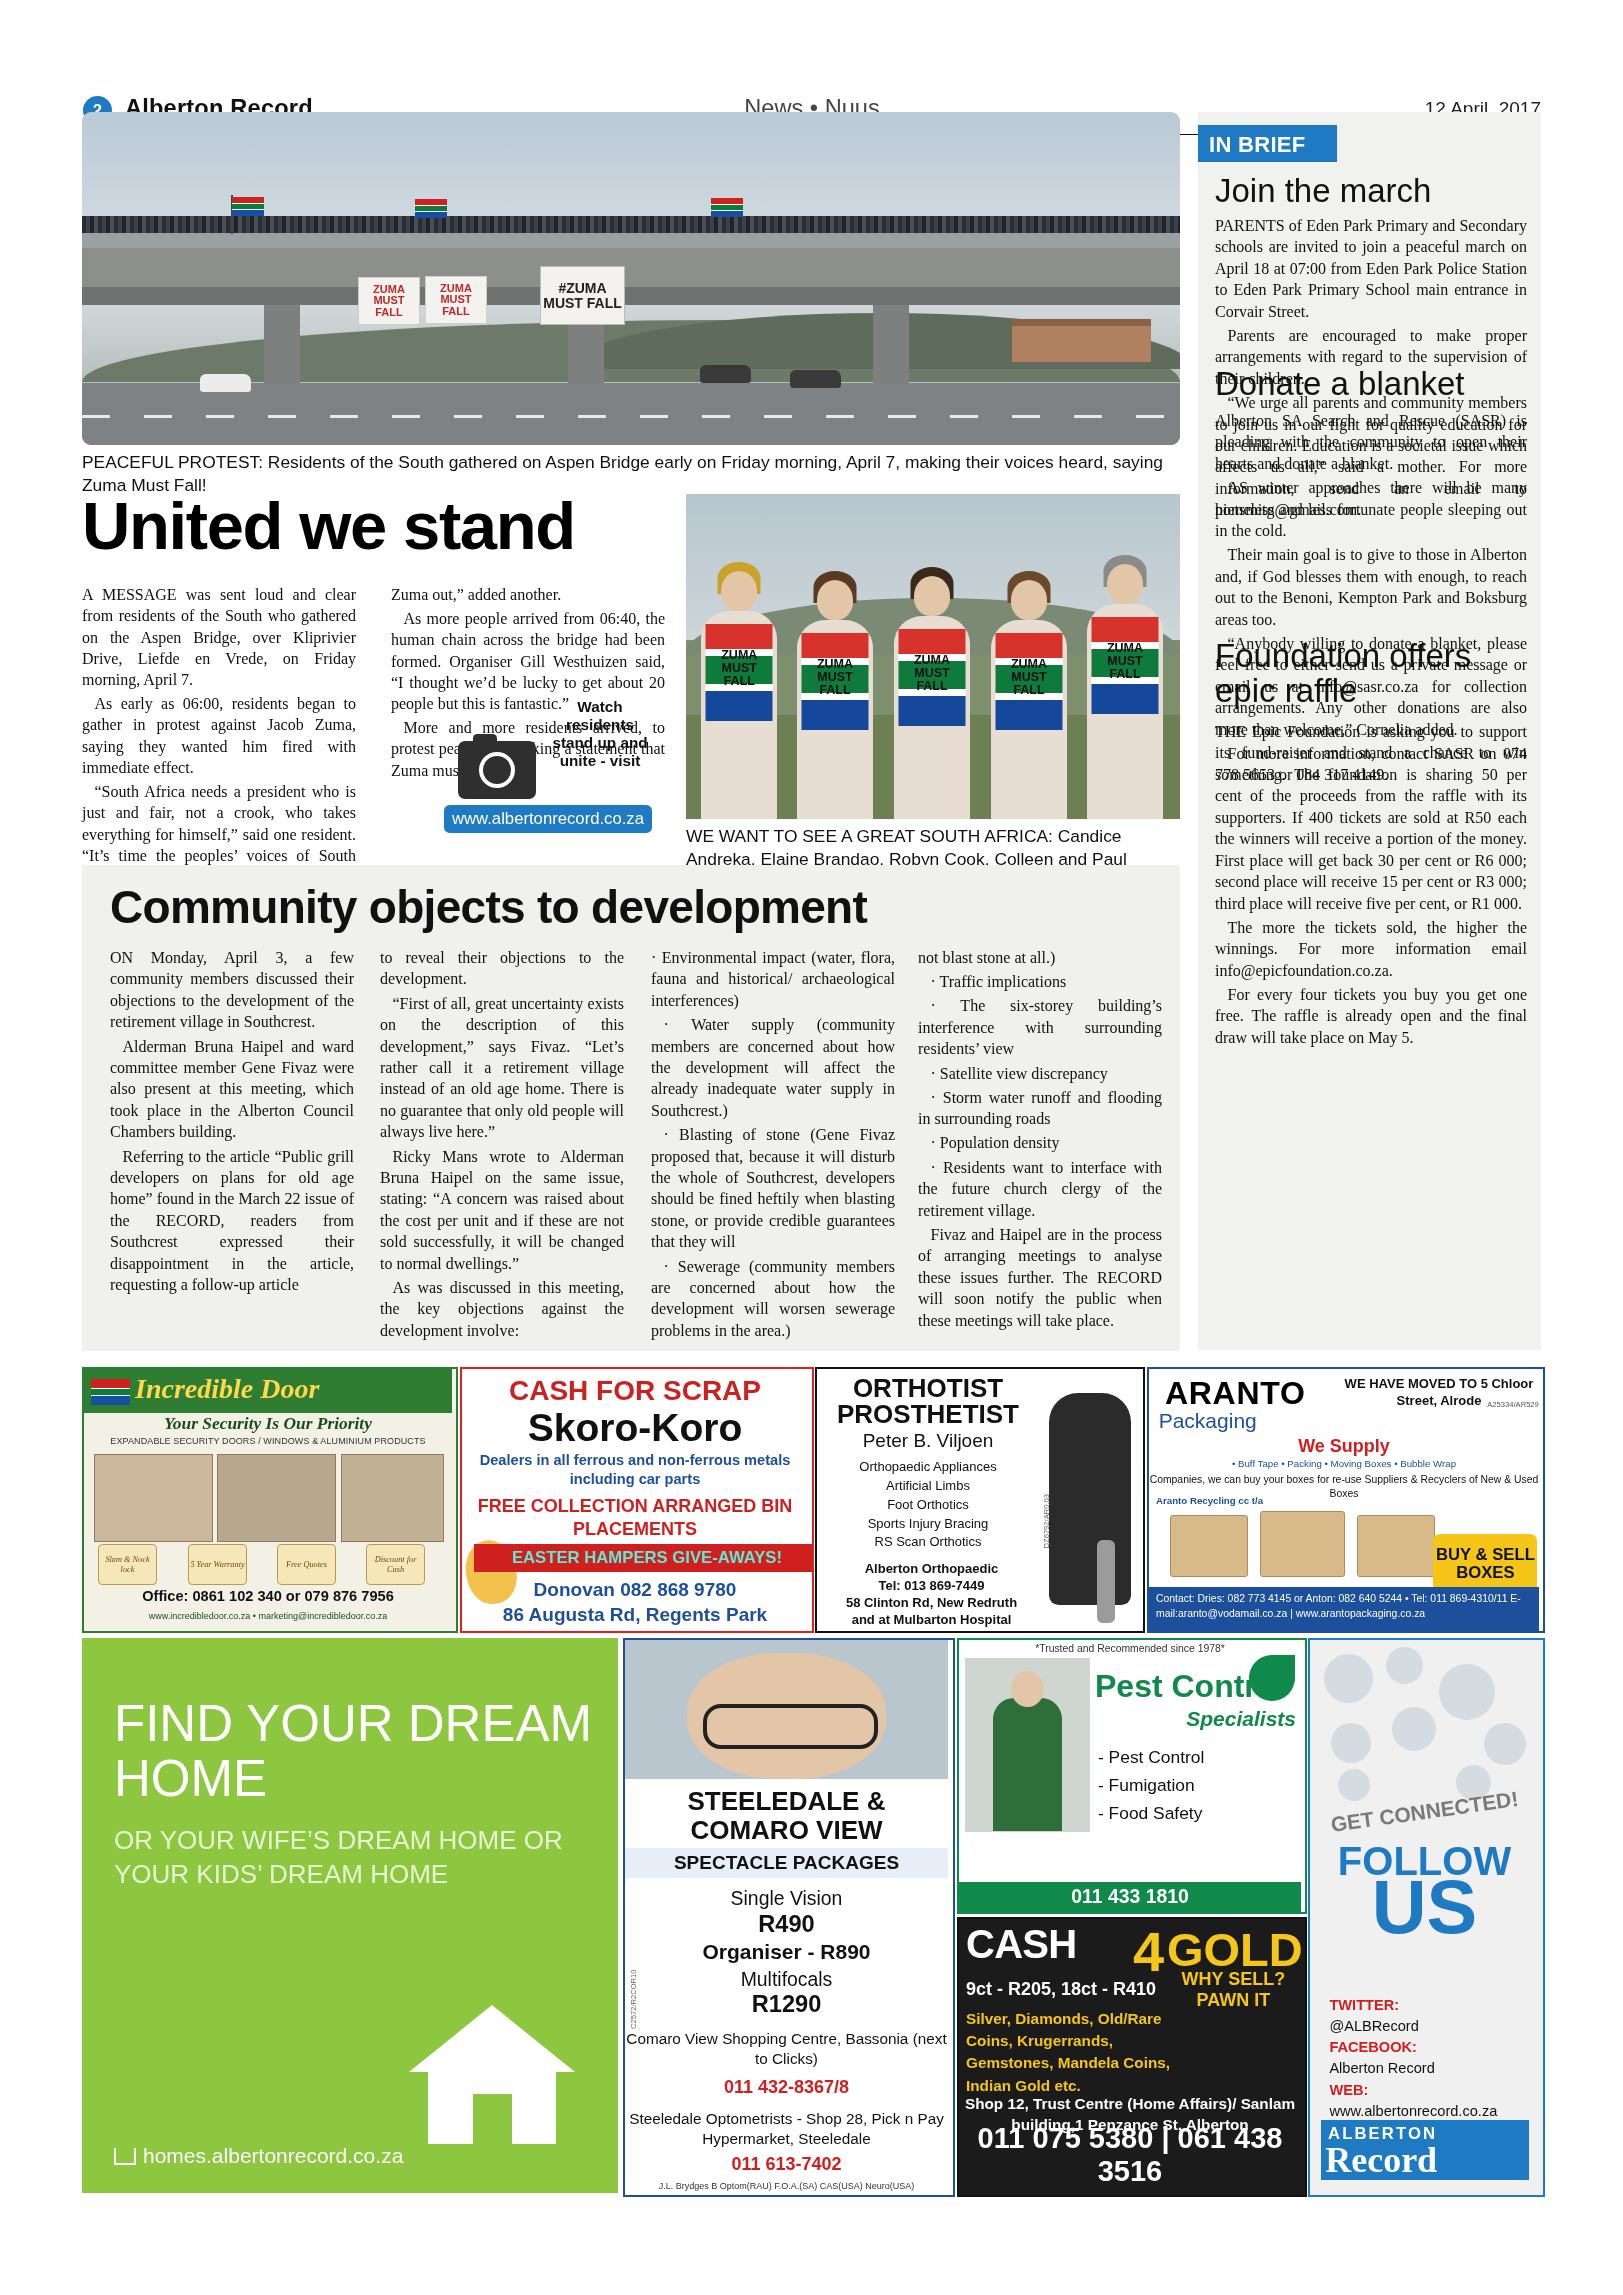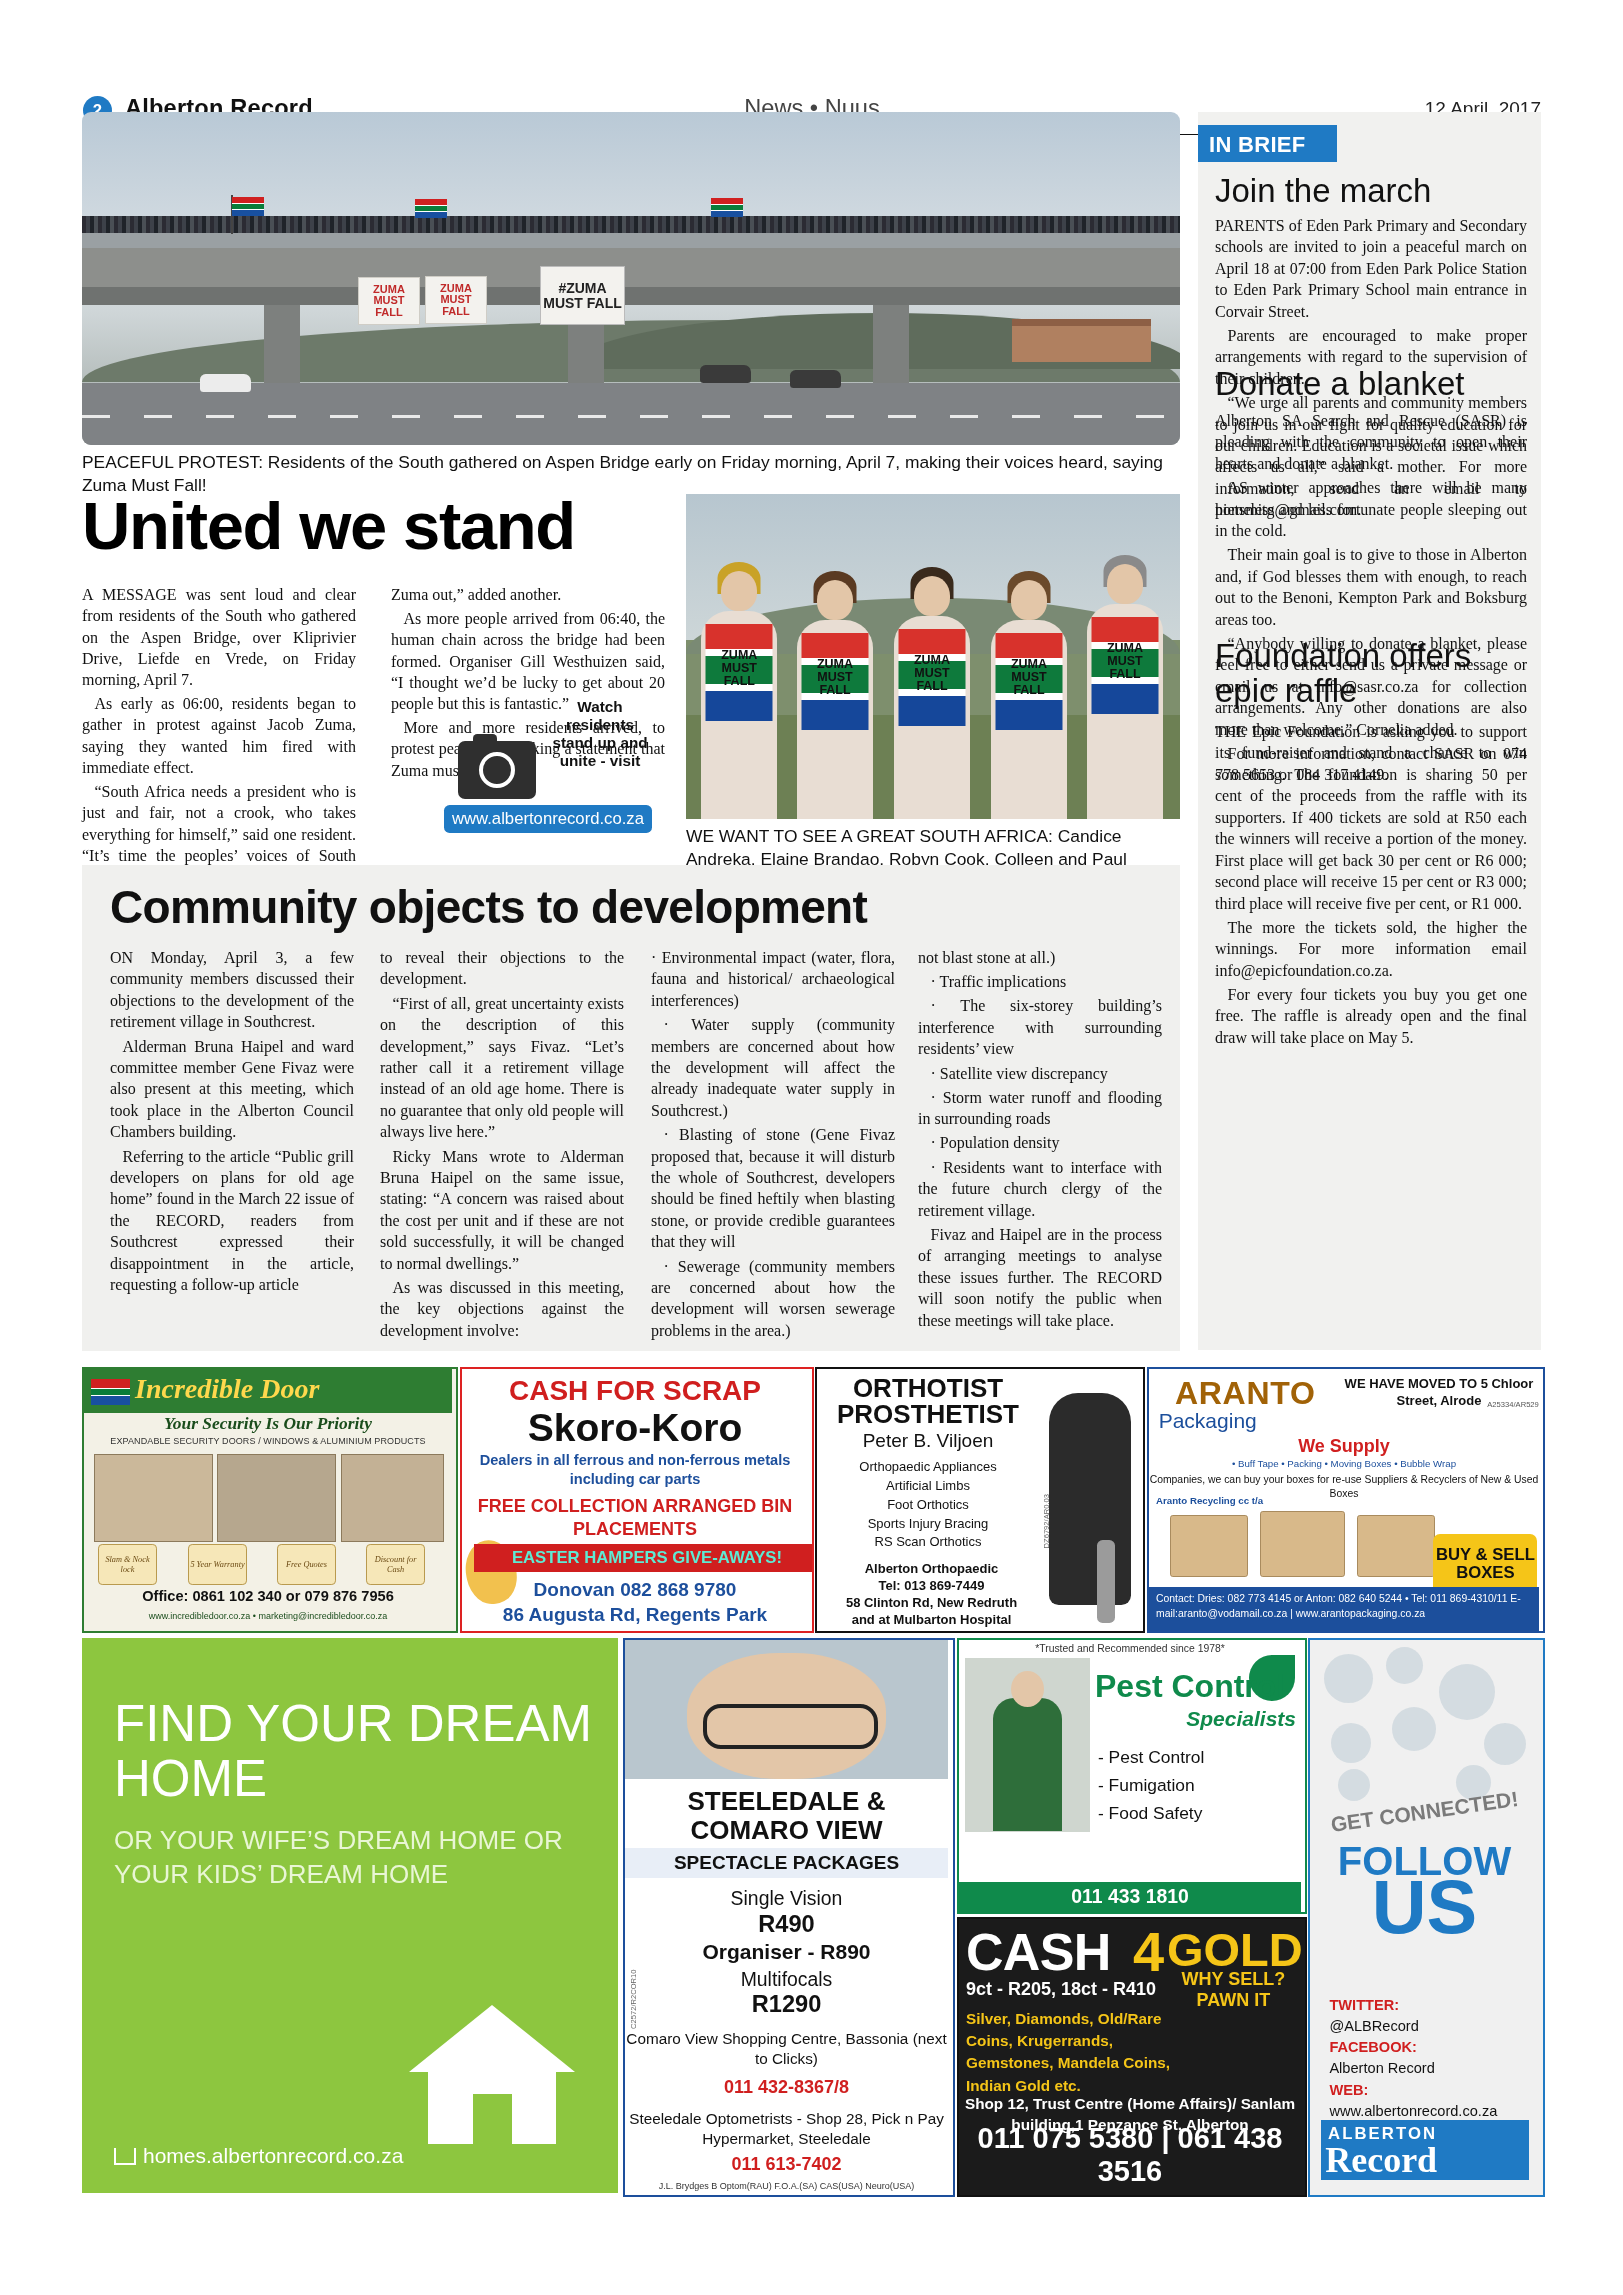--- a/index.html
+++ b/index.html
@@ -161,22 +161,22 @@
     font-family:"Liberation Sans",sans-serif;font-size:13px;line-height:1.45;color:#111;}
   .ad3 .addr{position:absolute;left:7px;top:192px;width:215px;text-align:center;
     font-family:"Liberation Sans",sans-serif;font-weight:bold;font-size:13px;line-height:1.3;color:#111;}
   .ad3 .figure{position:absolute;right:12.5px;top:23.6px;width:82px;height:212px;background:#2b2b2b;
     border-radius:29px 29px 9.7px 9.7px;}
   .ad3 .leg{position:absolute;right:28px;bottom:8.3px;width:18px;height:83px;background:#9b9b9b;border-radius:5.6px;}
   .ad3 .code{position:absolute;right:101px;top:125px;font-size:7.6px;color:#666;
     transform:rotate(-90deg);transform-origin:right top;font-family:"Liberation Sans",sans-serif;}
 
   .ad4{left:1147px;top:1367px;width:394px;height:262px;background:#ffffff;border:2.1px solid #1c4f9c;}
-  .ad4 .brand{position:absolute;left:26px;top:5.6px;font-family:"Liberation Sans",sans-serif;
-    font-weight:bold;font-size:32px;color:#a16207;letter-spacing:0.7px;}
+  .ad4 .brand{position:absolute;left:16px;top:5.6px;font-family:"Liberation Sans",sans-serif;
+    font-weight:bold;font-size:32px;color:#000000;letter-spacing:0.7px;}
   .ad4 .brand2{position:absolute;left:9.7px;top:40px;font-family:"Liberation Sans",sans-serif;
     font-size:21px;color:#1c4f9c;}
   .ad4 .moved{position:absolute;right:7px;top:7px;width:194px;text-align:center;
     font-family:"Liberation Sans",sans-serif;font-weight:bold;font-size:13px;color:#111;line-height:1.3;}
   .ad4 .supply{position:absolute;left:0;top:67px;width:390px;text-align:center;
     font-family:"Liberation Sans",sans-serif;font-weight:bold;font-size:18px;color:#d01f1f;}
   .ad4 .supls{position:absolute;left:0;top:89px;width:390px;text-align:center;
     font-family:"Liberation Sans",sans-serif;font-size:9.7px;color:#1c4f9c;}
   .ad4 .cos{position:absolute;left:0;top:104px;width:390px;text-align:center;
     font-family:"Liberation Sans",sans-serif;font-size:10.4px;color:#111;line-height:1.35;}
@@ -241,21 +241,21 @@
     font-family:"Liberation Sans",sans-serif;font-style:italic;font-weight:bold;font-size:21px;color:#0f8a4b;}
   .ad7 .lst{position:absolute;left:139px;top:104px;font-family:"Liberation Sans",sans-serif;
     font-size:17.4px;line-height:1.6;color:#111;}
   .ad7 .leaf{position:absolute;right:9.7px;top:15.3px;width:46px;height:46px;border-radius:50% 0 50% 50%;background:#0f8a4b;}
   .ad7 .band{position:absolute;left:0;bottom:0;width:342px;height:30.5px;background:#0f8a4b;color:#fff;
     font-family:"Liberation Sans",sans-serif;font-weight:bold;font-size:19.4px;
     display:flex;align-items:center;justify-content:center;}
 
   .ad8{left:957px;top:1917px;width:346px;height:276px;background:#1b1b1b;border:2.1px solid #111;}
   .ad8 .cash{position:absolute;left:7px;top:2.8px;font-family:"Liberation Sans",sans-serif;
-    font-weight:bold;font-size:52px;color:#fff;letter-spacing:-0.7px;}
+    font-weight:bold;font-size:40px;color:#fff;letter-spacing:-0.7px;}
   .ad8 .four{position:absolute;left:174px;top:0px;font-family:"Liberation Sans",sans-serif;
     font-weight:bold;font-size:56px;color:#f5c518;}
   .ad8 .gold{position:absolute;left:208px;top:2.8px;font-family:"Liberation Sans",sans-serif;
     font-weight:bold;font-size:47px;color:#f5c518;}
   .ad8 .why{position:absolute;right:5.6px;top:50px;width:132px;text-align:center;
     font-family:"Liberation Sans",sans-serif;font-weight:bold;font-size:18px;color:#f5c518;line-height:1.15;}
   .ad8 .prices{position:absolute;left:7px;top:60px;font-family:"Liberation Sans",sans-serif;
     font-weight:bold;font-size:18px;color:#fff;}
   .ad8 .items{position:absolute;left:7px;top:89px;width:229px;
     font-family:"Liberation Sans",sans-serif;font-weight:bold;font-size:15.3px;color:#f5c518;line-height:1.45;}

